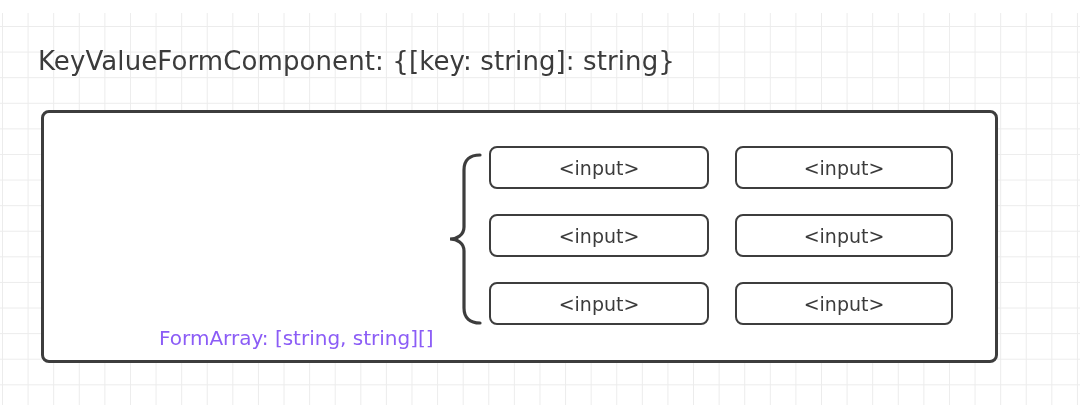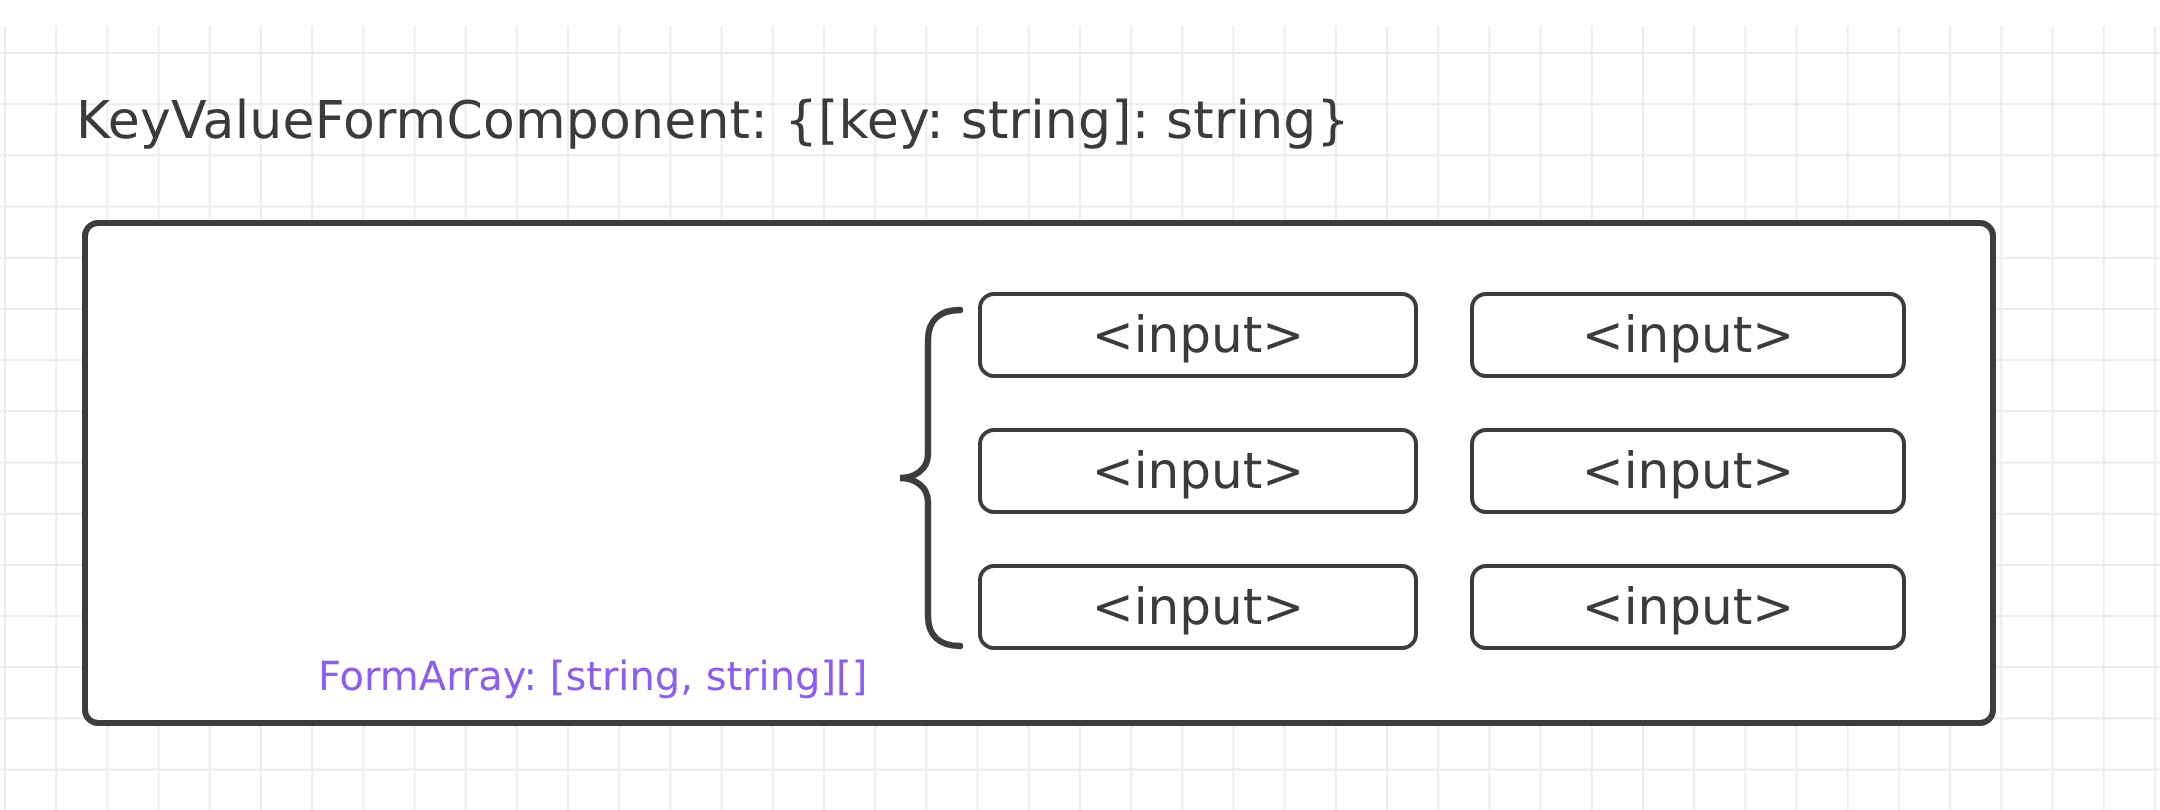--- a/index.html
+++ b/index.html
@@ -90,21 +90,21 @@
     position: absolute;
     top: 0;
     height: 43px;
     box-sizing: border-box;
     border: 2.5px solid #3d3d3d;
     border-radius: 8px;
     background: #ffffff;
     display: flex;
     align-items: center;
     justify-content: center;
-    font-size: 25px;
+    font-size: 19px;
     color: #3b3b3b;
     white-space: pre;
   }
   .input-box.col0 { left: 0px;   width: 220px; }
   .input-box.col1 { left: 246px; width: 218px; }
 </style>
 </head>
 <body>
 
 <div id="canvas">

